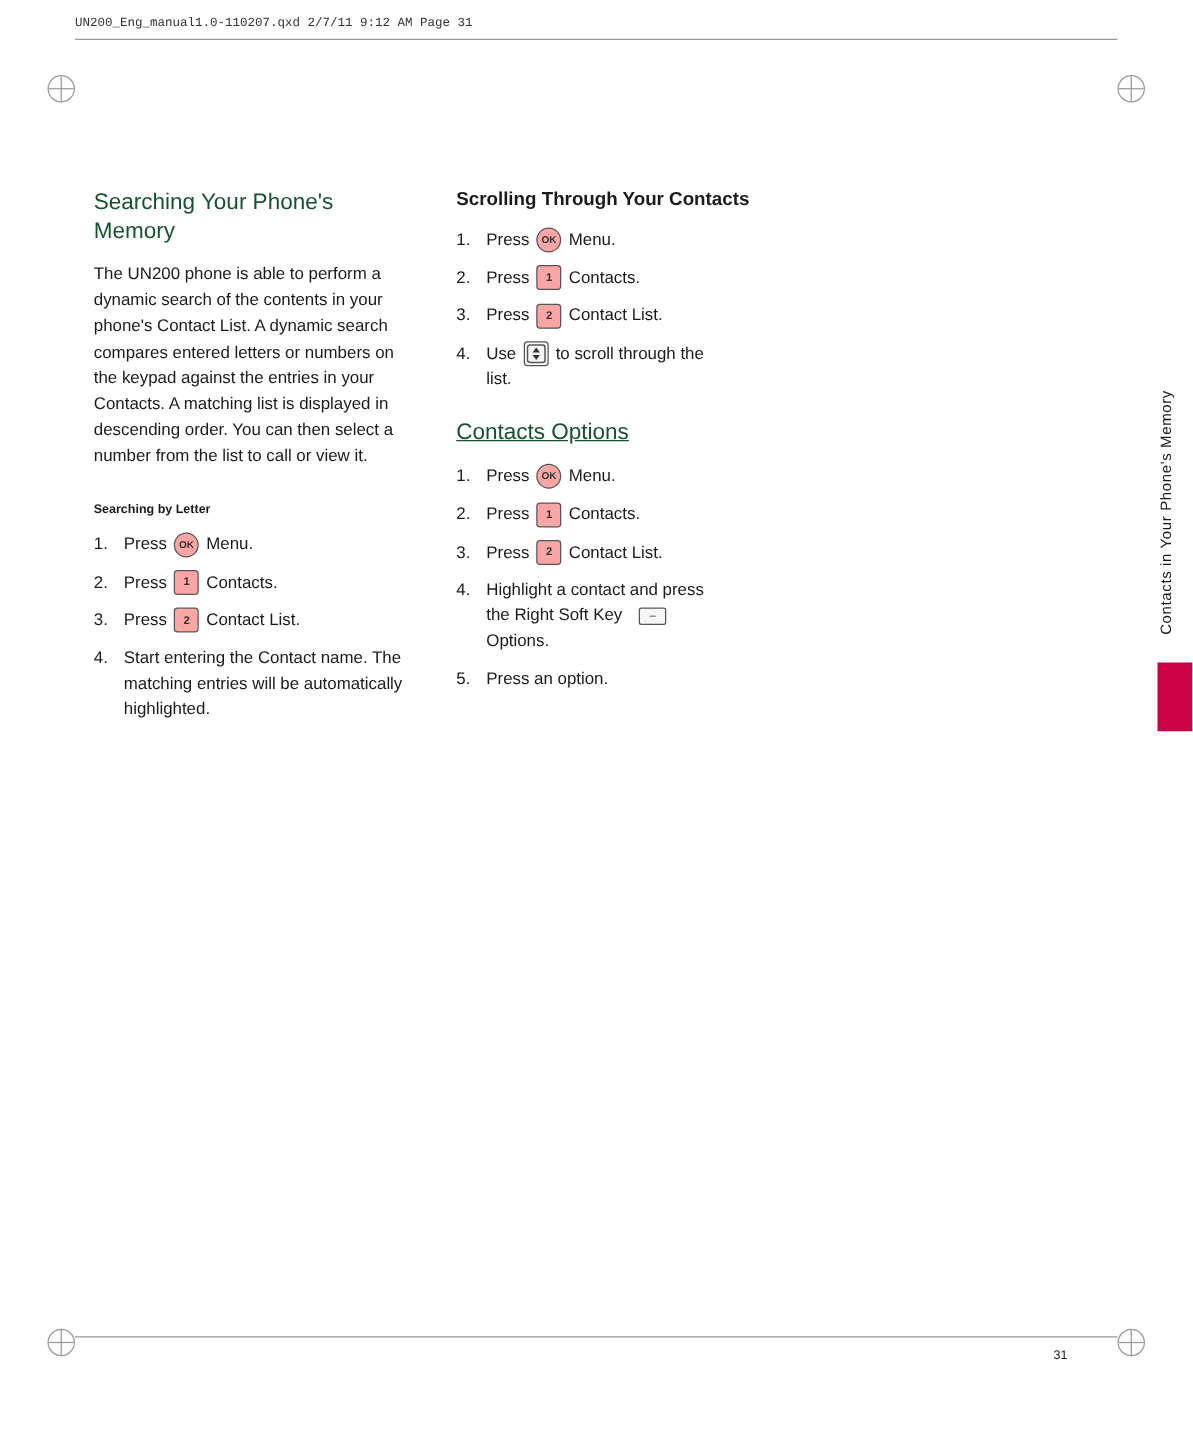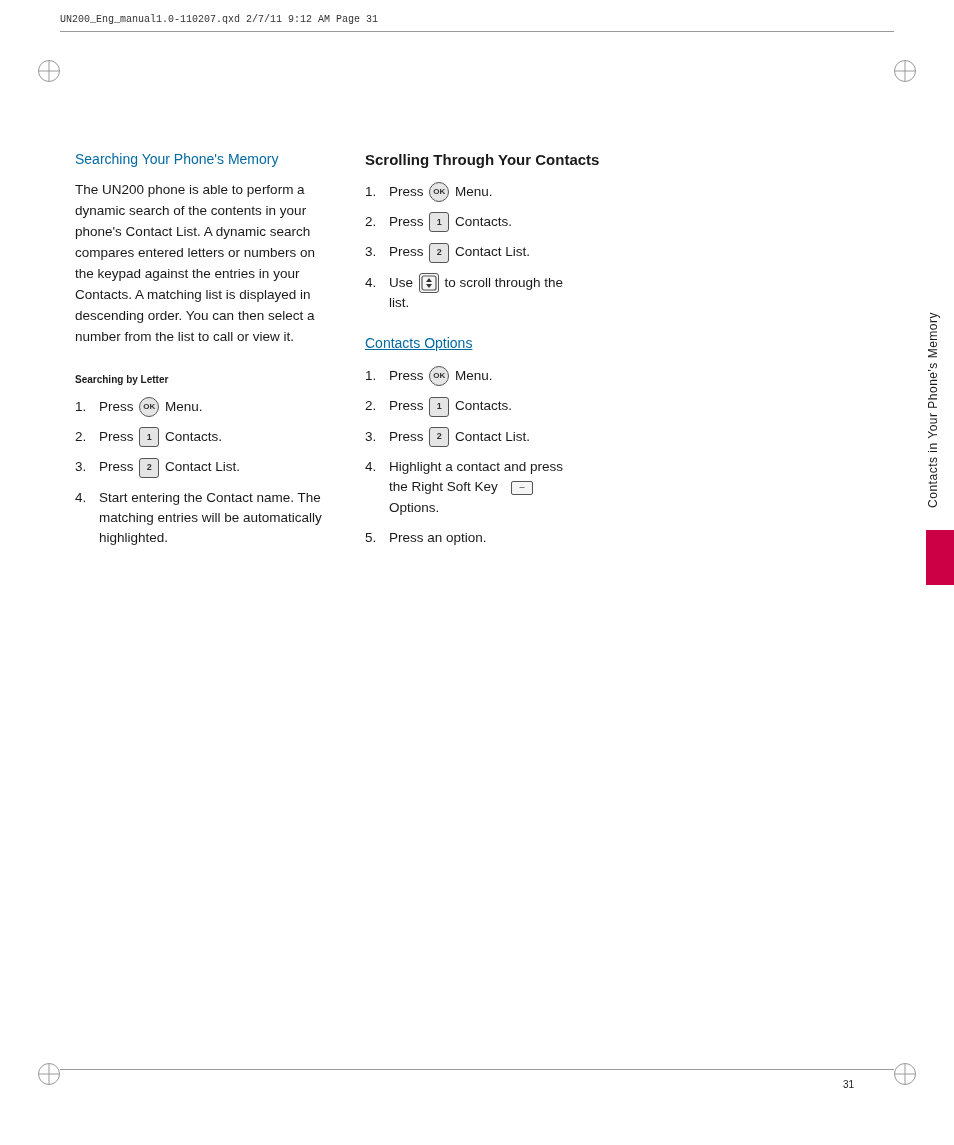--- a/index.html
+++ b/index.html
@@ -137,23 +137,23 @@
     
     .right-col {
       flex: 1;
       padding-top: 60px;
       padding-right: 50px;
     }
 
     
     .section-heading {
       font-family: Arial, sans-serif;
-      font-size: 14px;
+      font-size: 18px;
       font-weight: normal;
-      color: #0369a1;
+      color: #14532d;
       line-height: 1.3;
       margin-bottom: 12px;
     }
 
     
     .body-text {
       font-family: Arial, sans-serif;
       font-size: 13.5px;
       color: #1a1a1a;
       line-height: 1.55;
@@ -204,21 +204,21 @@
       width: 20px;
       height: 20px;
       border: 1.5px solid #555;
       border-radius: 3px;
       font-size: 9px;
       font-weight: bold;
       color: #333;
       font-family: Arial, sans-serif;
       vertical-align: middle;
       margin: 0 2px;
-      background: #e5e5e5;
+      background: #fca5a5;
       position: relative;
     }
 
     .inline-icon.ok-icon {
       border-radius: 50%;
       font-size: 8px;
     }
 
     .inline-icon.num-icon {
       font-size: 9px;

